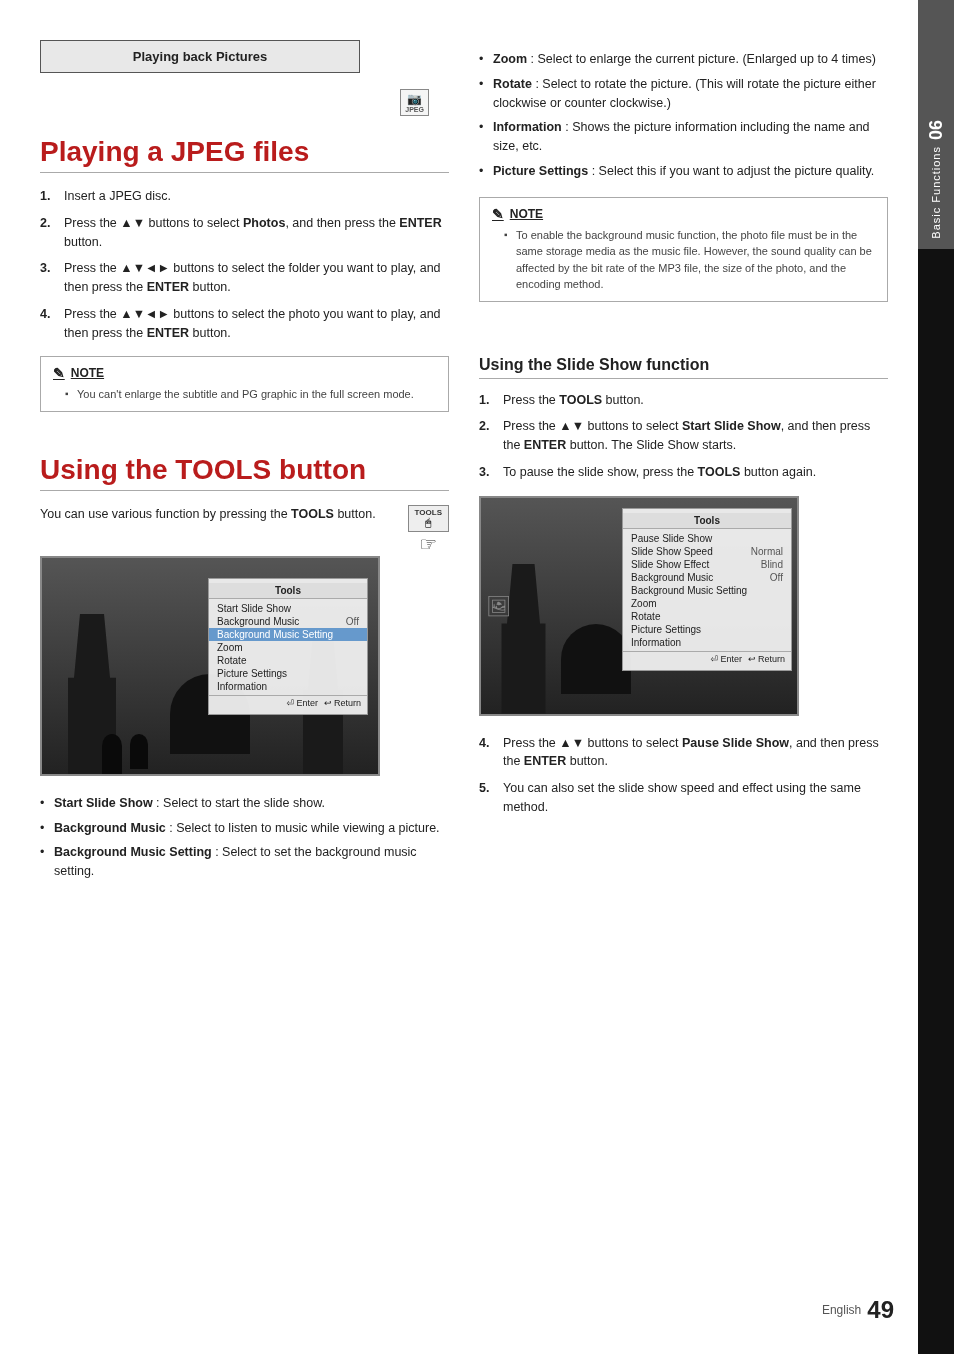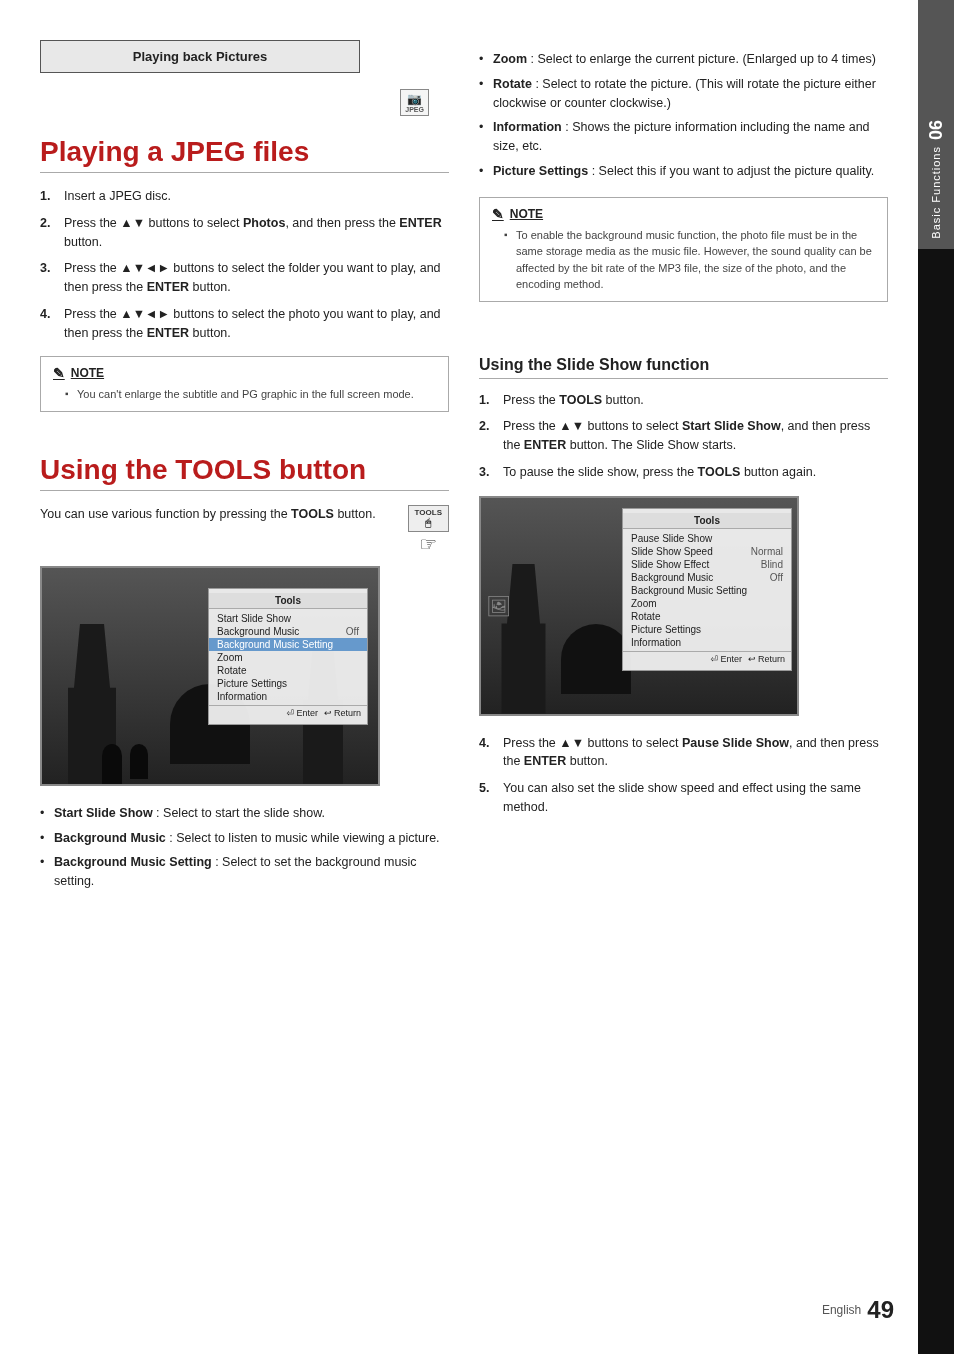--- a/index.html
+++ b/index.html
@@ -415,21 +415,21 @@
         </div>
         <ul>
           <li>You can't enlarge the subtitle and PG graphic in the full screen mode.</li>
         </ul>
       </div>
 
       <div class="spacer-lg"></div>
 
       <div class="section-title">Using the TOOLS button</div>
 
-      <div style="display:flex; align-items:flex-start; gap:10px; margin-bottom:10px;">
+      <div style="display:flex; align-items:flex-start; gap:10px; ">
         <p class="tools-intro" style="flex:1;">
           You can use various function by pressing the <strong>TOOLS</strong> button.
         </p>
 
         <div style="display:flex;flex-direction:column;align-items:center;">
           <div class="tools-badge">
             <span style="font-size:8px;font-weight:bold;">TOOLS</span>
             <span style="font-size:10px;">🖱</span>
           </div>
           <span class="tools-hand">☞</span>

